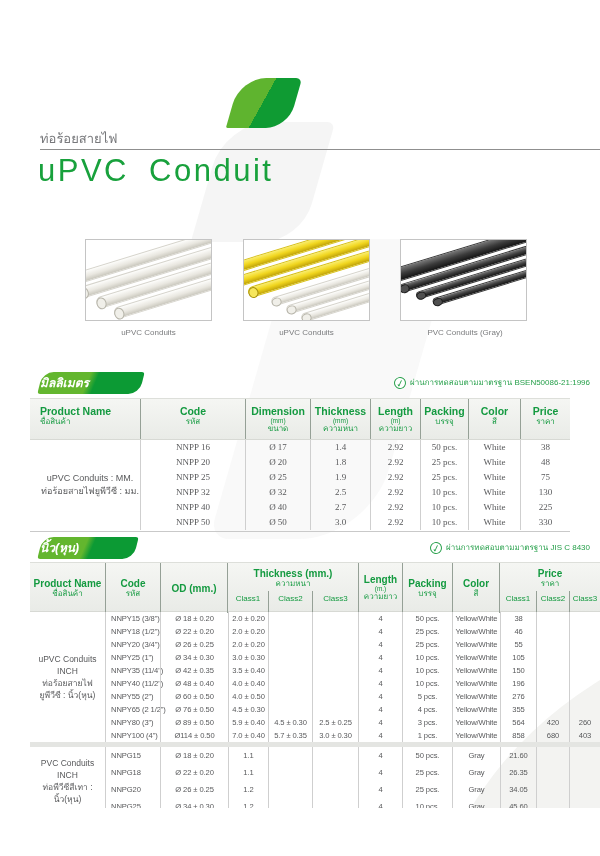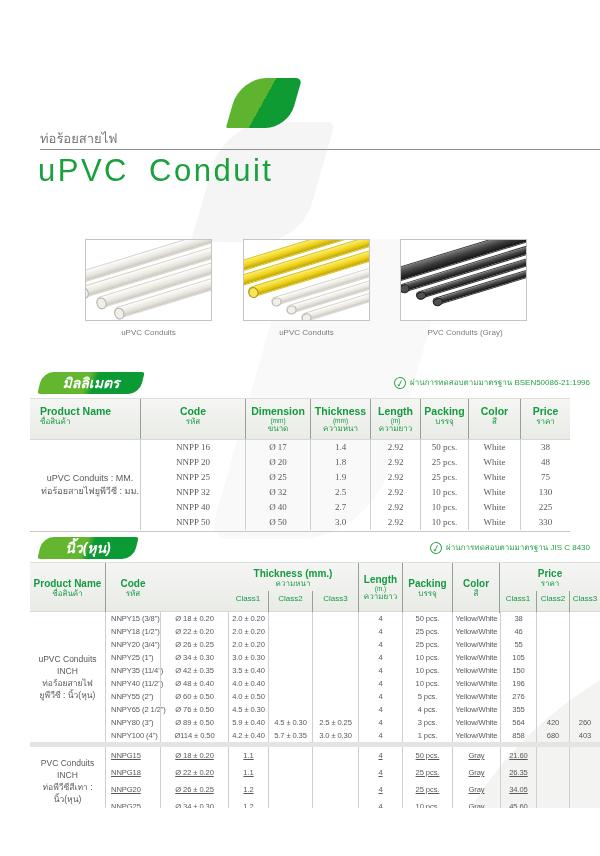--- a/index.html
+++ b/index.html
@@ -38,22 +38,22 @@
   .pipe.white.thin { height:9px; }
   .pipe.gray  { background:linear-gradient(#787878,#3c3c3c 50%,#141414); border:1px solid #3a3a3a; }
   .pipe.gray::before { background:#4f4f4f; border:1.5px solid #1c1c1c; }
   .caption { top:304px; font-size:8px; color:#7b7c7e; text-align:center; z-index:2; }
 
   
   .badge { height:22px; z-index:3; }
   .badge::before { content:''; position:absolute; inset:0; transform:skewX(-14deg);
                    background:linear-gradient(100deg,#63b62e 46%,#0c9a34 54%);
                    border-radius:11px 3px 11px 3px; }
-  .badge-label { position:relative; display:block; text-align:center; line-height:22px;
-                 color:#fff; font-size:14px; font-weight:bold; font-style:italic; }
+  .badge-label { position:relative; display:block; text-align:left; line-height:22px;
+                 color:#fff; font-size:12px; font-weight:bold; font-style:italic; }
   .cert { display:flex; align-items:center; z-index:3; }
   .cert-icon { display:inline-flex; align-items:center; justify-content:center; width:12px; height:12px;
                border:1.2px solid #27a04b; border-radius:50%; color:#27a04b; font-size:10px; font-weight:bold;
                transform:rotate(-12deg); margin-right:4px; background:#fff; }
   .cert-text { font-size:8px; color:#27a04b; }
 
   
   .thead { background:linear-gradient(180deg,#f5f6f3,#e9ebe7); color:#149a40; z-index:2;
            border-top:1px solid #dddfda; border-bottom:1px solid #d7d9d4; }
   .h-en { font-weight:bold; font-size:10.5px; line-height:12px; }
@@ -88,21 +88,21 @@
   .t1row { display:grid; grid-template-columns:105px 65px 60px 50px 48px 52px 50px; height:15px;
            align-items:center; font-size:9px;font-family:Liberation Serif, serif; }
   .t1row .c { text-align:center; border-left:1px solid #cfcfcf; height:100%; line-height:15px; white-space:nowrap; }
 
   .t2bodyA { left:30px; top:588px; width:570px; height:130px; }
   .t2bodyB { left:30px; top:723px; width:570px; height:68px; }
   .t2body .product-cell { width:75px; text-align:center; font-size:8.5px; line-height:12px; }
   .t2row { display:grid; grid-template-columns:55px 68px 40px 44px 46px 44px 50px 48px 36px 33px 31px;
            align-items:center; font-size:7.6px; letter-spacing:-0.1px; }
   .t2bodyA .t2row { height:13px; }
-  .t2bodyB .t2row { height:17px;text-decoration:underline; }
+  .t2bodyB .t2row { height:17px; }
   .t2row .c { text-align:center; border-left:1px solid #cfcfcf; height:100%;
               display:flex; align-items:center; justify-content:center; white-space:nowrap; }
   .t2row .c.code { justify-content:flex-start; padding-left:5px; }
 
   .hairline { height:1px; background:#c9c9c9; z-index:2; }
   .group-sep { left:30px; top:718px; width:570px; height:5px; background:#e4e5e2; z-index:2; }
 
   
   .page-num { left:44px; top:796px; font-size:10px; font-weight:bold; color:#18a13c; z-index:3; }
   .footer-vline { left:64px; top:793px; width:1px; height:17px; background:#b0b0b0; z-index:3; }
@@ -277,20 +277,23 @@
 
   <div class="abs thead t2head">
     <div class="t2h span2 c1 first">
       <div class="h-en">Product Name</div>
       <div class="h-th">ชื่อสินค้า</div>
     </div>
     <div class="t2h span2 c2 bl">
       <div class="h-en">Code</div>
       <div class="h-th">รหัส</div>
     </div>
+    <div class="t2h span2 c3 bl br">
+      <div class="h-en">OD (mm.)</div>
+    </div>
     <div class="t2h r1 g4">
       <div class="h-en">Thickness (mm.)</div>
       <div class="h-th">ความหนา</div>
     </div>
     <div class="t2h span2 c7 bl">
       <div class="h-en">Length</div>
       <div class="h-unit">(m.)</div>
       <div class="h-th">ความยาว</div>
     </div>
     <div class="t2h span2 c8 bl">
@@ -434,21 +437,21 @@
         <span class="c">4</span>
         <span class="c">3 pcs.</span>
         <span class="c">Yellow/White</span>
         <span class="c">564</span>
         <span class="c">420</span>
         <span class="c">260</span>
       </div>
         <div class="t2row">
         <span class="c code">NNPY100 (4")</span>
         <span class="c">Ø114 ± 0.50</span>
-        <span class="c">4.2 ± 0.40</span>
+        <span class="c">7.0 ± 0.40</span>
         <span class="c">5.7 ± 0.35</span>
         <span class="c">3.0 ± 0.30</span>
         <span class="c">4</span>
         <span class="c">1 pcs.</span>
         <span class="c">Yellow/White</span>
         <span class="c">858</span>
         <span class="c">680</span>
         <span class="c">403</span>
       </div>
       </div>

